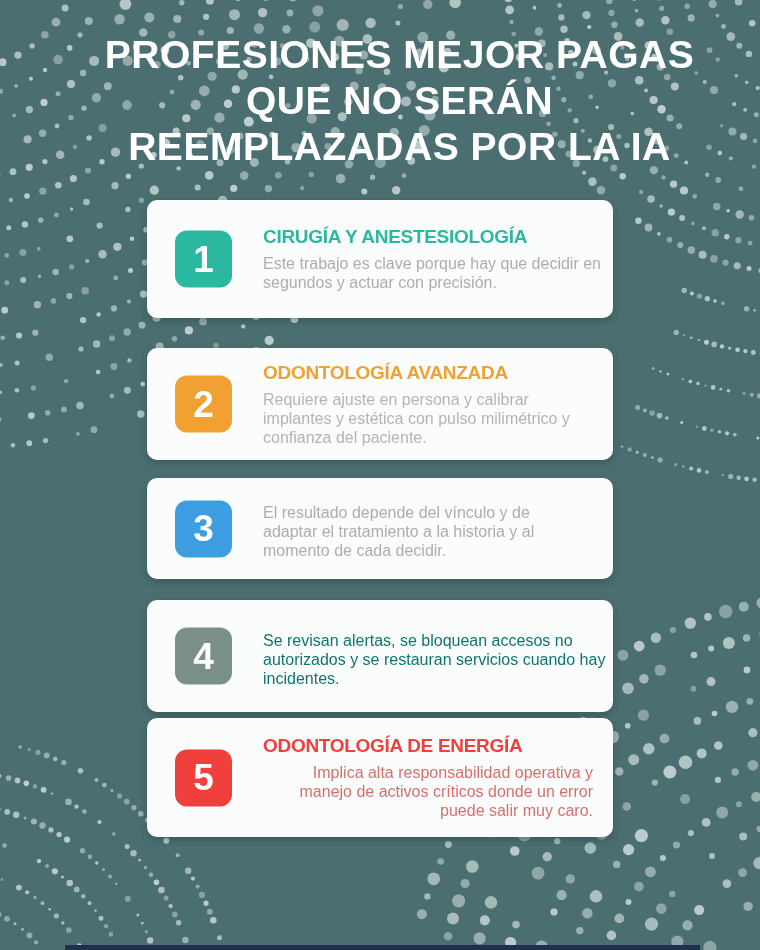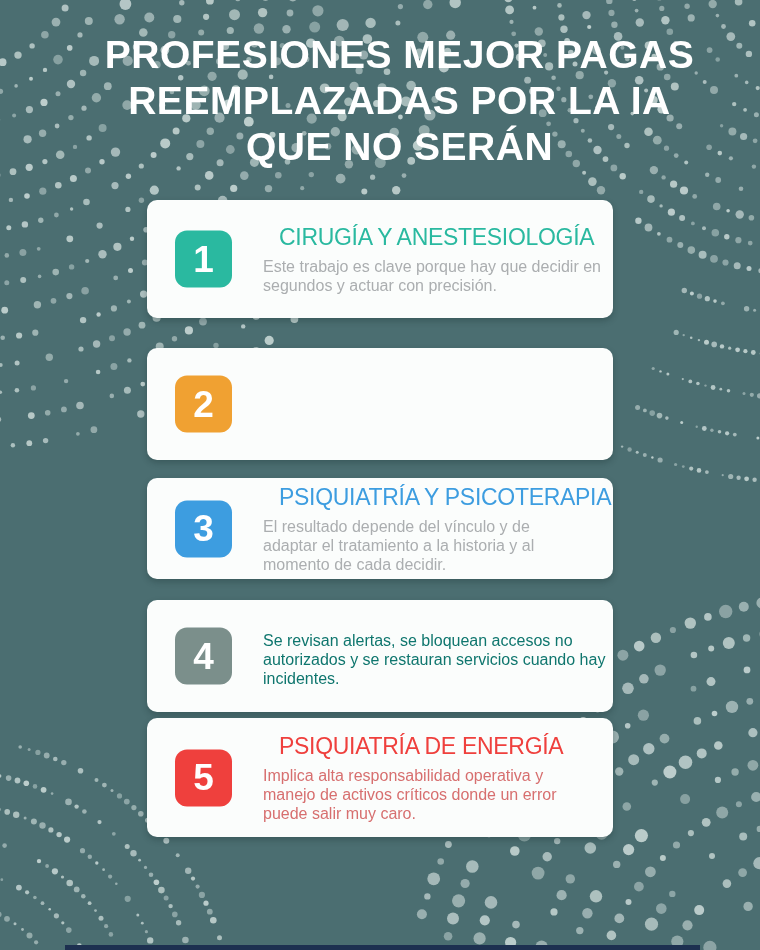--- a/index.html
+++ b/index.html
@@ -32,23 +32,22 @@
     width:57px;height:57px;border-radius:12px;
     background:var(--accent,#888);
     display:flex;align-items:center;justify-content:center;
     color:#fff;font-size:37px;font-weight:bold;
   }
   .content{
     margin-left:116px;height:100%;
     display:flex;flex-direction:column;justify-content:center;
   }
   .ctitle{
-    font-size:23px;font-weight:normal;letter-spacing:-0.3px;
+    font-size:19px;font-weight:bold;letter-spacing:-0.3px;
     color:var(--accent,#333);
-    margin-left:16px;
   }
   .desc{
     margin-top:6px;font-size:16px;line-height:19px;
     color:#abaeb0;
   }
   .card1 .desc{max-width:340px;}
   .card2 .desc{max-width:330px;}
   .card3 .desc{max-width:325px;}
   .card4 .desc{width:382px;position:relative;z-index:2;}
   .card5 .desc{max-width:330px;}
@@ -811,52 +810,55 @@
     <circle cx="201.9" cy="894.9" r="3.1" fill="#c3d3d1" opacity="0.53"></circle>
     <circle cx="206.0" cy="903.2" r="2.6" fill="#c3d3d1" opacity="0.92"></circle>
     <circle cx="209.8" cy="911.7" r="2.9" fill="#c3d3d1" opacity="0.58"></circle>
     <circle cx="213.3" cy="920.3" r="3.3" fill="#c3d3d1" opacity="0.89"></circle>
     <circle cx="219.5" cy="937.8" r="2.5" fill="#c3d3d1" opacity="0.80"></circle>
     <circle cx="224.5" cy="955.6" r="1.5" fill="#c3d3d1" opacity="0.58"></circle>
   </svg>
 
 <header class="page-title">
   <div>PROFESIONES MEJOR PAGAS</div>
+  <div>QUE NO SERÁN</div>
   <div>REEMPLAZADAS POR LA IA</div>
-  <div>QUE NO SERÁN</div>
 </header>
 
 <section class="card card1" style="--accent: #2ab9a0;">
   <div class="num">1</div>
   <div class="content">
     <div class="ctitle">CIRUGÍA Y ANESTESIOLOGÍA</div>
     <div class="desc" style="color: rgb(171, 174, 176);">Este trabajo es clave porque hay que decidir en segundos y actuar con precisión.</div>
   </div>
 </section>
 
 <section class="card card2" style="--accent: #f0a132;">
   <div class="num">2</div>
+  <div class="content">
+    <div class="ctitle">ODONTOLOGÍA AVANZADA</div>
+    <div class="desc" style="color: rgb(179, 181, 177);">Requiere ajuste en persona y calibrar implantes y estética con pulso milimétrico y confianza del paciente.</div>
+  </div>
 </section>
 
 <section class="card card3" style="--accent: #3d9de0;">
   <div class="num">3</div>
   <div class="content">
-    <div class="ctitle">PSIQUIATRÍA Y PSICOTERAPIA</div>
     <div class="desc" style="color: rgb(171, 174, 176);">El resultado depende del vínculo y de adaptar el tratamiento a la historia y al momento de cada decidir.</div>
   </div>
 </section>
 
 <section class="card card4" style="--accent: #7b8f8b;">
   <div class="num">4</div>
   <div class="content">
     <div class="desc" style="color: #0f766e;">Se revisan alertas, se bloquean accesos no autorizados y se restauran servicios cuando hay incidentes.</div>
   </div>
 </section>
 
 <section class="card card5" style="--accent: #ef403d;">
   <div class="num">5</div>
   <div class="content">
-    <div class="ctitle">PSIQUIATRÍA DE ENERGÍA</div>
-    <div class="desc" style="color: rgb(215, 111, 111);">Implica alta responsabilidad operativa y manejo de activos críticos donde un error puede salir muy caro.</div>
+    <div class="ctitle">ODONTOLOGÍA DE ENERGÍA</div>
+    <div class="desc" style="color: rgb(215, 111, 111); text-align: right;">Implica alta responsabilidad operativa y manejo de activos críticos donde un error puede salir muy caro.</div>
   </div>
 </section>
 
 <div class="bottom-bar" style="background: rgb(29, 48, 80);"></div>
 
 </body></html>

